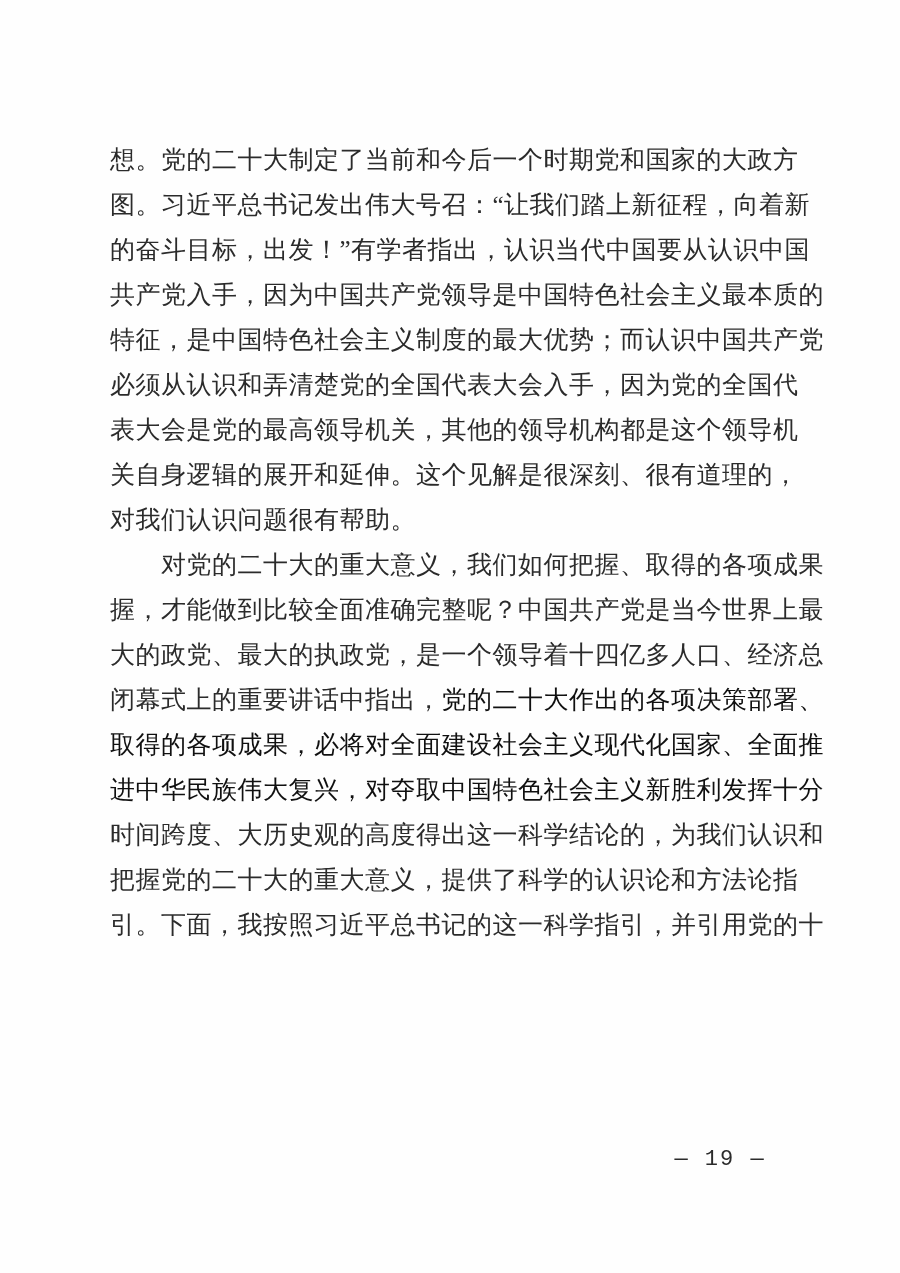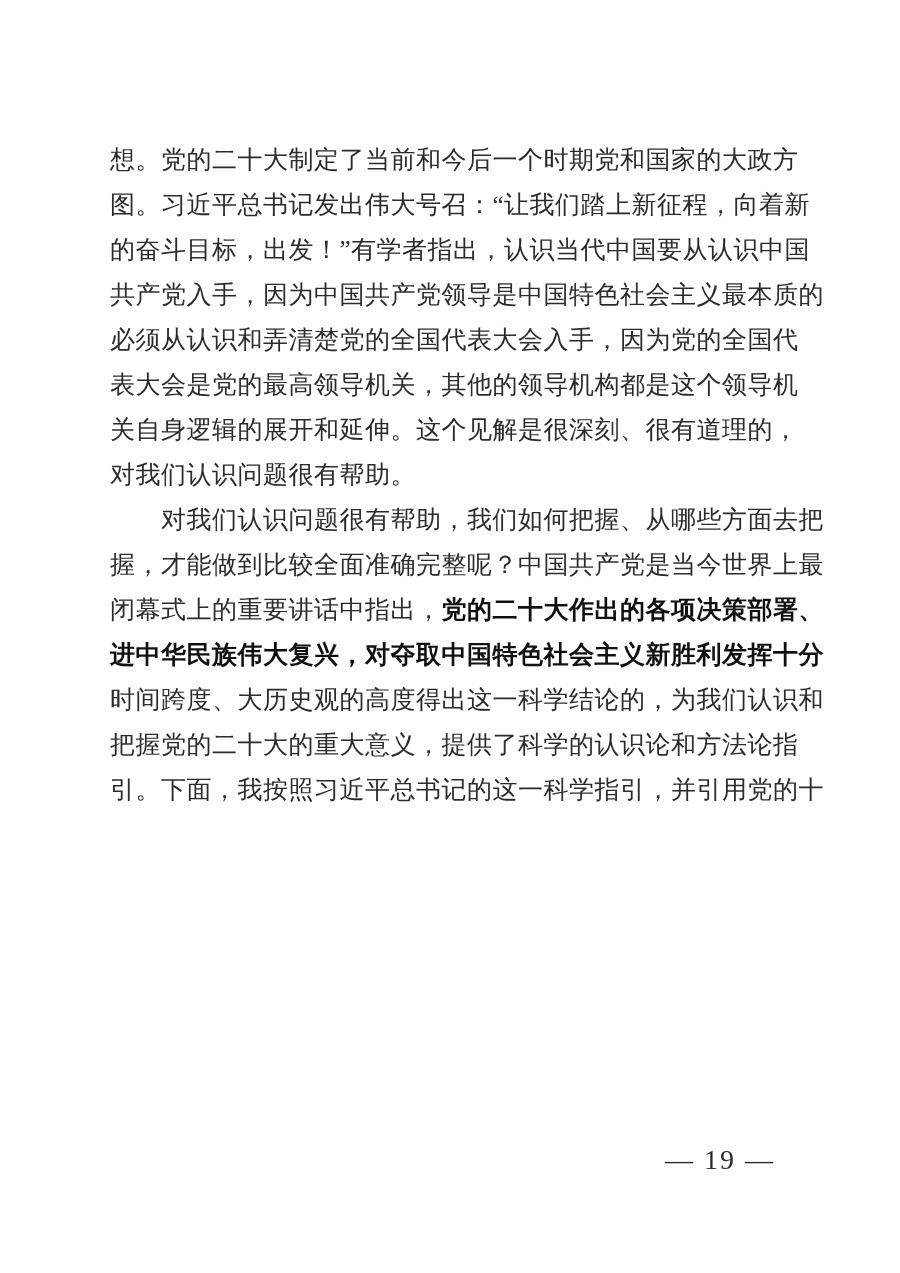--- a/index.html
+++ b/index.html
@@ -31,49 +31,53 @@
     color: #2b2b2b;
   }
   .text-line.no-fill {
     text-align: center;
     text-align-last: left;
   }
   .text-line.first-indent {
     text-indent: 51px;
   }
   .text-line .seg-bold {
-    font-weight: 700;
+    font-weight: 400;
     color: #101010;
   }
   .footer {
     position: absolute;
     left: 655px; top: 1146px;
     width: 130px;
     text-align: center;
-    font-size: 28px;
+    font-size: 22px;
     line-height: 28px;
     letter-spacing: 2px;
     color: #2b2b2b;
+    font-family: Liberation Mono, monospace;
   }
 </style>
 </head>
 <body>
 
 <div class="page">
   <div class="body-text">
       <div class="text-line"><span class="seg-regular">想。党的二十大制定了当前和今后一个时期党和国家的大政方</span></div>
       <div class="text-line"><span class="seg-regular">图。习近平总书记发出伟大号召：“让我们踏上新征程，向着新</span></div>
       <div class="text-line"><span class="seg-regular">的奋斗目标，出发！”有学者指出，认识当代中国要从认识中国</span></div>
       <div class="text-line"><span class="seg-regular">共产党入手，因为中国共产党领导是中国特色社会主义最本质的</span></div>
+      <div class="text-line"><span class="seg-regular">特征，是中国特色社会主义制度的最大优势；而认识中国共产党</span></div>
       <div class="text-line"><span class="seg-regular">必须从认识和弄清楚党的全国代表大会入手，因为党的全国代</span></div>
       <div class="text-line"><span class="seg-regular">表大会是党的最高领导机关，其他的领导机构都是这个领导机</span></div>
       <div class="text-line"><span class="seg-regular">关自身逻辑的展开和延伸。这个见解是很深刻、很有道理的，</span></div>
       <div class="text-line no-fill"><span class="seg-regular">对我们认识问题很有帮助。</span></div>
-      <div class="text-line first-indent"><span class="seg-regular">对我们认识问题很有帮助，我们如何把握、从哪些方面去把</span></div>
+      <div class="text-line first-indent"><span class="seg-regular">对党的二十大的重大意义，我们如何把握、取得的各项成果</span></div>
       <div class="text-line"><span class="seg-regular">握，才能做到比较全面准确完整呢？中国共产党是当今世界上最</span></div>
+      <div class="text-line"><span class="seg-regular">大的政党、最大的执政党，是一个领导着十四亿多人口、经济总</span></div>
       <div class="text-line"><span class="seg-regular">闭幕式上的重要讲话中指出，</span><span class="seg-bold">党的二十大作出的各项决策部署、</span></div>
+      <div class="text-line"><span class="seg-bold">取得的各项成果，必将对全面建设社会主义现代化国家、全面推</span></div>
       <div class="text-line"><span class="seg-bold">进中华民族伟大复兴，对夺取中国特色社会主义新胜利发挥十分</span></div>
       <div class="text-line"><span class="seg-regular">时间跨度、大历史观的高度得出这一科学结论的，为我们认识和</span></div>
       <div class="text-line"><span class="seg-regular">把握党的二十大的重大意义，提供了科学的认识论和方法论指</span></div>
       <div class="text-line"><span class="seg-regular">引。下面，我按照习近平总书记的这一科学指引，并引用党的十</span></div>
     </div>
   <div class="footer">— 19 —</div>
 </div>
 
 </body></html>

